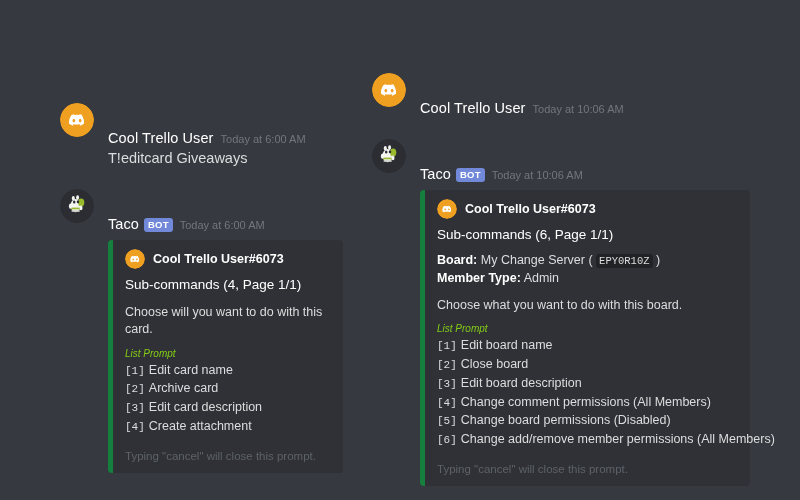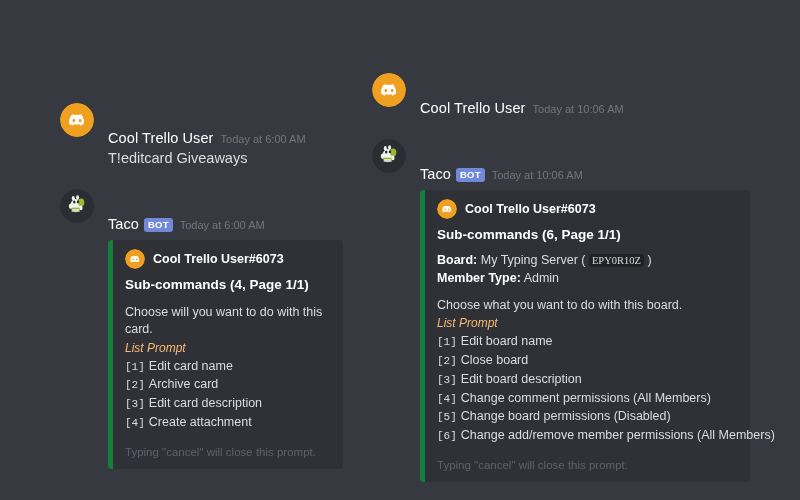--- a/index.html
+++ b/index.html
@@ -112,56 +112,56 @@
   }
   .embed-author-icon svg { display: block; width: 20px; height: 20px; }
   .embed-author-name {
     font-size: 12.5px;
     font-weight: bold;
     color: #ffffff;
   }
 
   .embed-title {
     font-size: 13.5px;
-    font-weight: bold;
+    font-weight: normal;
     color: #ffffff;
     margin-bottom: 7px;
     line-height: 1.25;
   }
 
   .embed-field {
     font-size: 12.5px;
     color: #dcddde;
     line-height: 1.45;
   }
   .embed-field .fname {
     font-weight: bold;
     color: #ffffff;
   }
   code.inline {
-    font-family: Liberation Serif, serif;
+    font-family: Liberation Mono, monospace;
     font-size: 10.5px;
     background: #202225;
     color: #dcddde;
     padding: 1px 3px;
     border-radius: 3px;
   }
 
   .embed-desc {
     font-size: 12.5px;
     color: #dcddde;
     line-height: 1.4;
     margin-top: 10px;
   }
 
   .list-label {
-    font-size: 12px;
+    font-size: 10px;
     font-style: italic;
-    color: #fdba74;
-    margin-top: 2px;
+    color: #84cc16;
+    margin-top: 9px;
     margin-bottom: 2px;
   }
 
   .opt-list { margin: 0; padding: 0; list-style: none; }
   .opt-row {
     font-size: 12.5px;
     color: #dcddde;
     line-height: 1.5;
     white-space: nowrap;
   }
@@ -312,21 +312,21 @@
                 <path d="M13.3 7.2a7.3 7.3 0 0 0-1.83-0.56l-0.12 0.24a6.8 6.8 0 0 1 1.6 0.62 9.2 9.2 0 0 0-5.95 0 6.8 6.8 0 0 1 1.6-0.62L8.48 6.64A7.3 7.3 0 0 0 6.65 7.2c-1.15 1.7-1.47 3.38-1.3 5.03a7.4 7.4 0 0 0 2.24 1.12l0.47-0.65a4.6 4.6 0 0 1-0.74-0.35l0.18-0.14a5.25 5.25 0 0 0 4.48 0l0.18 0.14a4.6 4.6 0 0 1-0.74 0.35l0.47 0.65a7.4 7.4 0 0 0 2.24-1.12c0.2-1.9-0.32-3.57-1.3-5.03zM8.2 11.3c-0.44 0-0.8-0.4-0.8-0.9s0.35-0.91 0.8-0.91 0.81 0.41 0.8 0.91c0 0.5-0.35 0.9-0.8 0.9zm3.7 0c-0.44 0-0.8-0.4-0.8-0.9s0.35-0.91 0.8-0.91 0.81 0.41 0.8 0.91c0 0.5-0.36 0.9-0.8 0.9z" fill="#ffffff"></path>
               </svg>
             </span>
             <span class="embed-author-name">Cool Trello User#6073</span>
           </div>
 
           <div class="embed-title">Sub-commands (6, Page 1/1)</div>
 
           <div class="embed-field">
             <span class="fname">Board:</span>
-            <span>My Typing Server</span>
+            <span>My Change Server</span>
             <span>(&nbsp;<code class="inline">EPY0R10Z</code>&nbsp;)</span>
           </div>
 
           <div class="embed-field">
             <span class="fname">Member Type:</span>
             <span>Admin</span>
           </div>
 
           <div class="embed-desc">Choose what you want to do with this board.</div>
 

